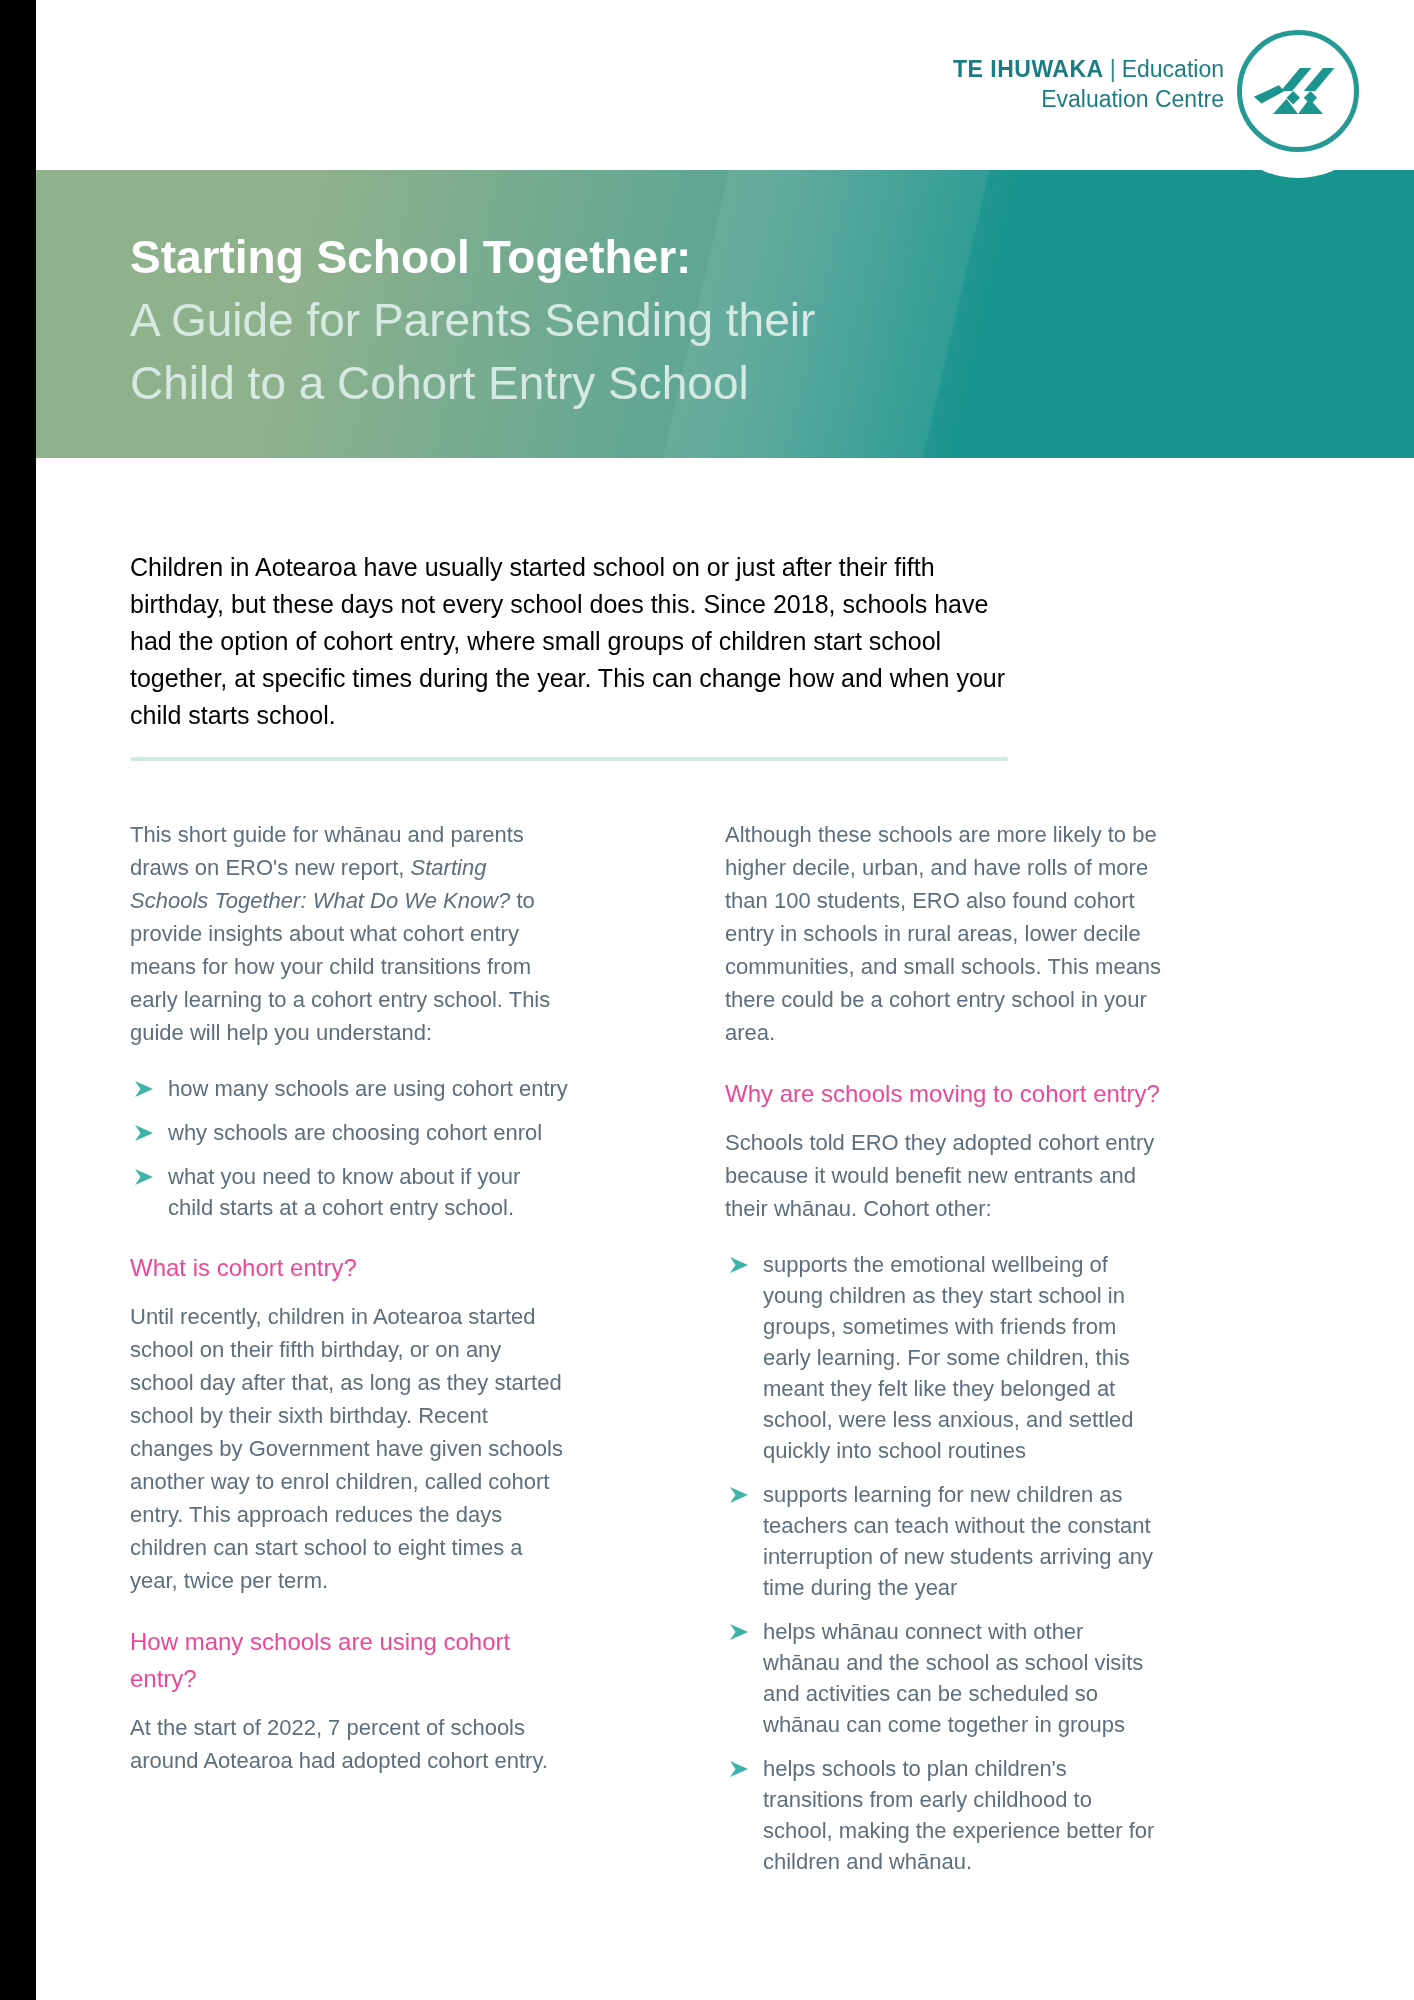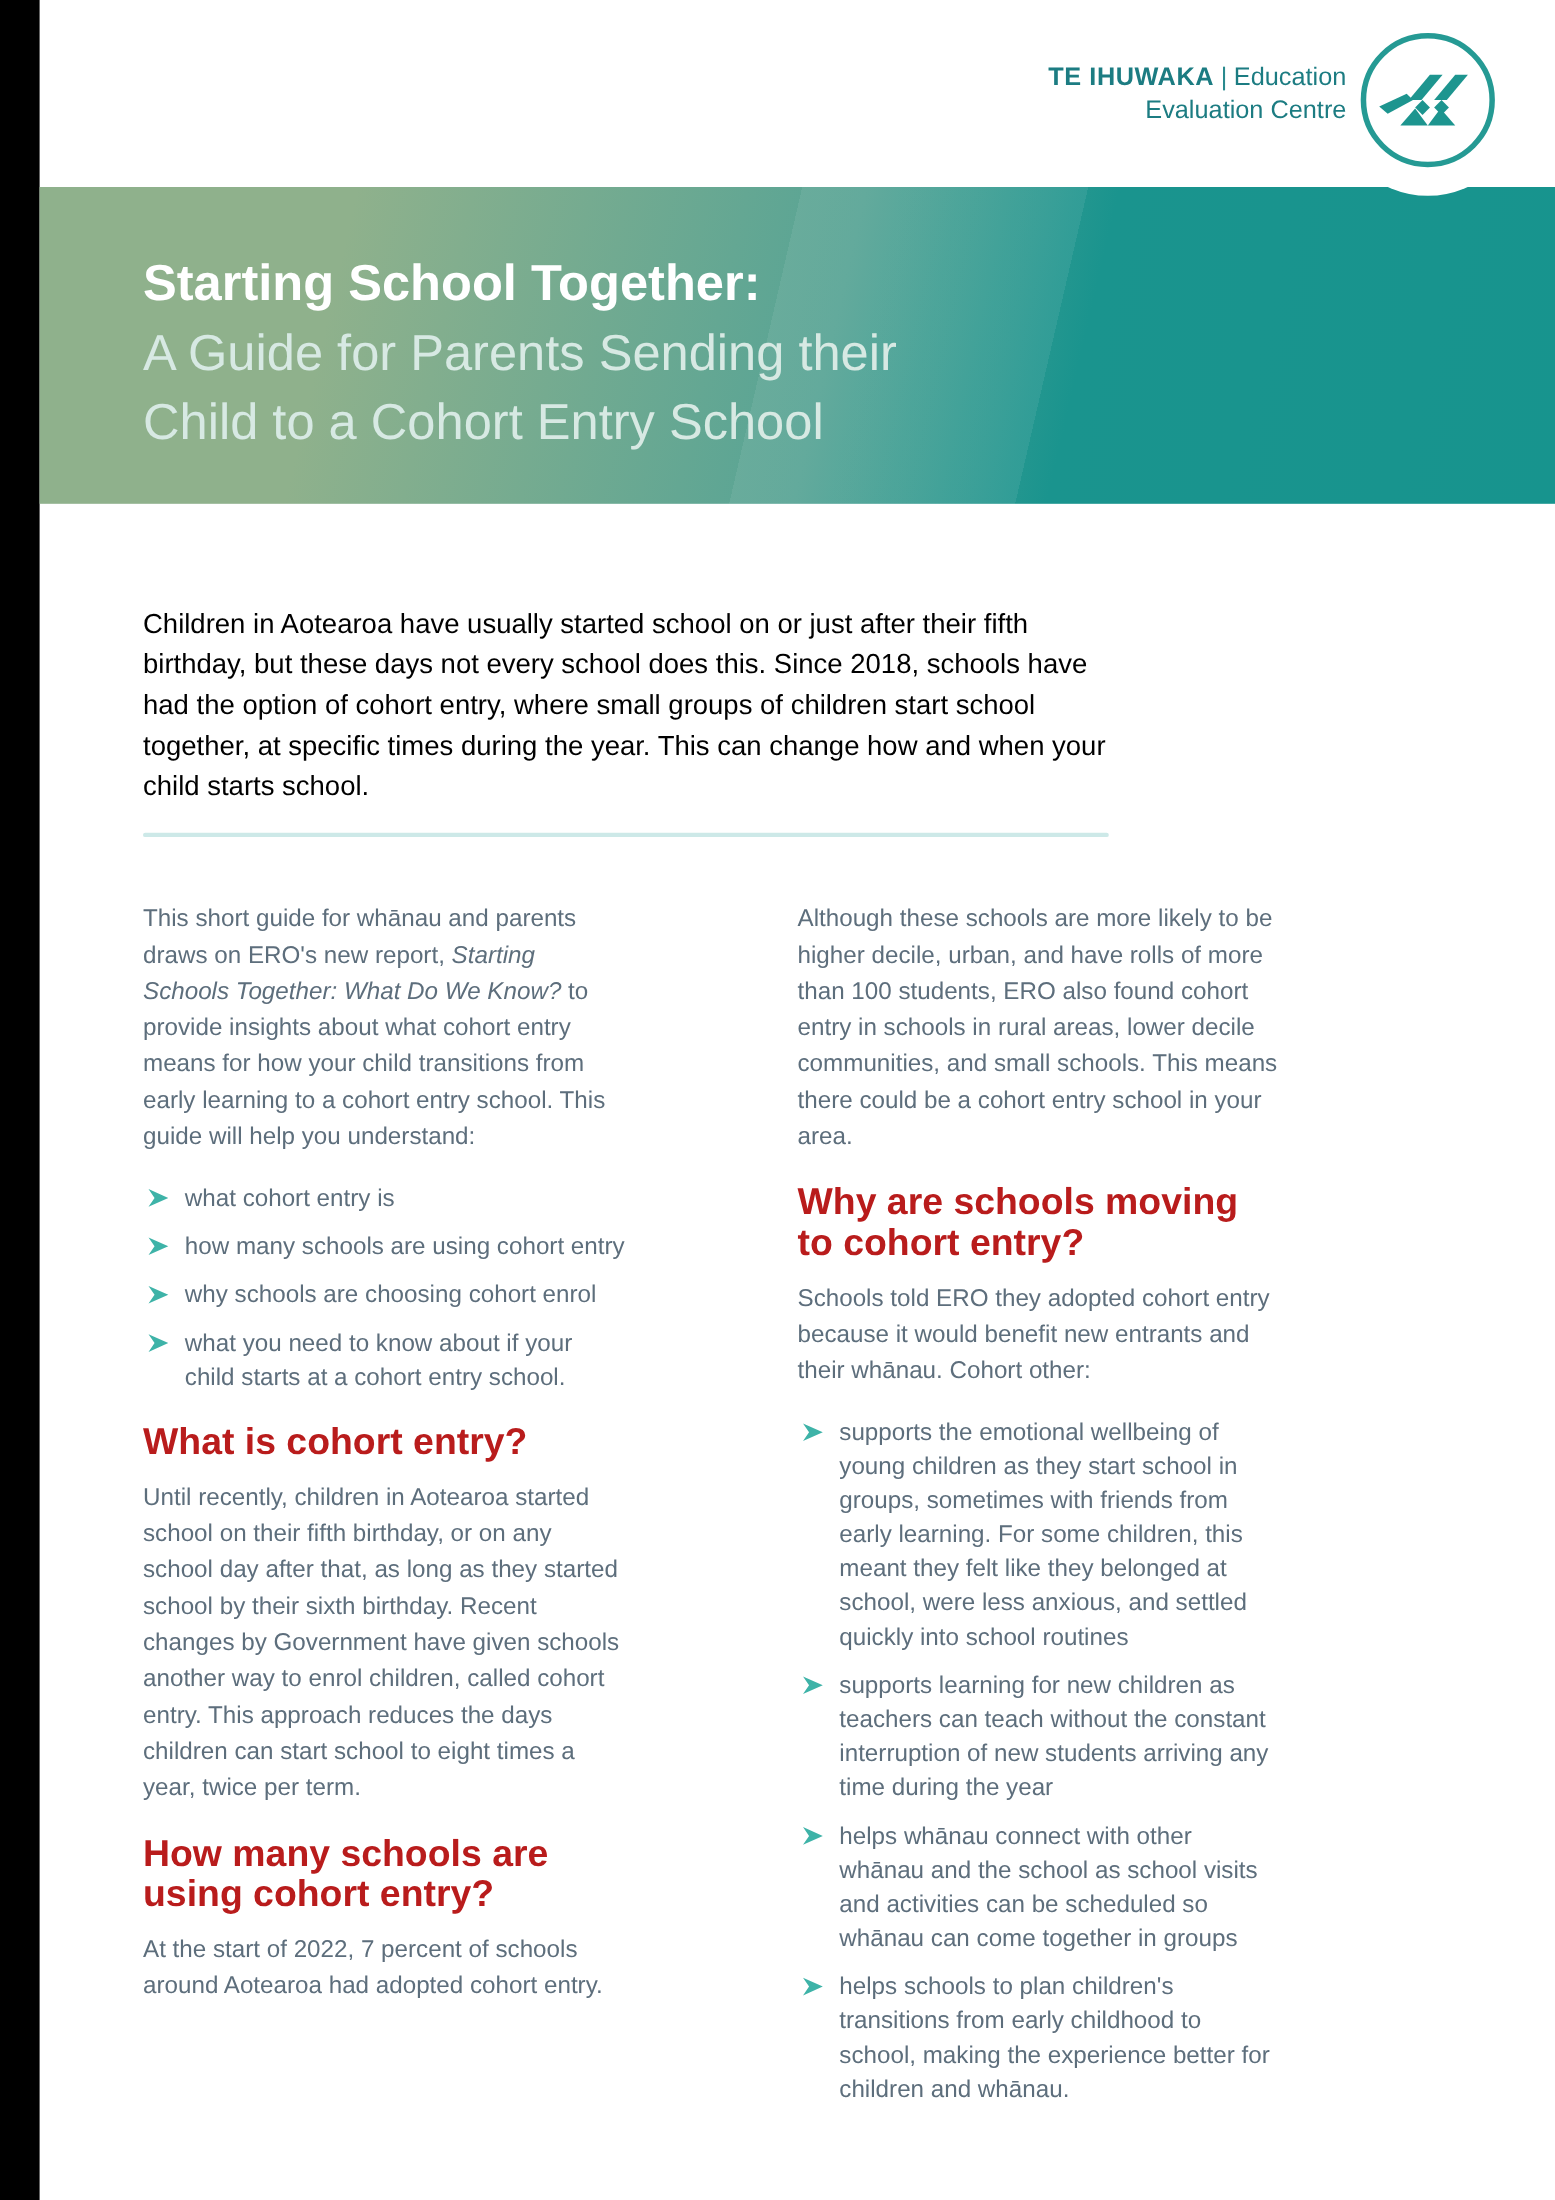--- a/index.html
+++ b/index.html
@@ -50,21 +50,21 @@
 
   
   .columns{
     position:absolute;left:130px;top:818px;width:1035px;
     display:flex;gap:155px;
   }
   .col{width:440px;color:#5d6e7c;font-size:22px;line-height:33px;}
   .col p{margin:0 0 24px 0;}
   .col em{font-style:italic;}
   .col h2{
-    margin:26px 0 14px 0;color:#b91c1c;font-size:34px;line-height:37px;font-weight:bold;
+    margin:26px 0 14px 0;color:#ec4899;font-size:24px;line-height:37px;font-weight:normal;
   }
   .col h2:first-child{margin-top:0;}
   ul.arrow-list{list-style:none;margin:4px 0 10px 0;padding:0;}
   ul.arrow-list li{
     display:flex;align-items:flex-start;margin:0 0 13px 0;line-height:31px;
   }
   .arrow{flex:0 0 auto;width:20px;height:20px;margin:6px 14px 0 4px;}
   .arrow svg{width:20px;height:20px;display:block;}
 </style>
 </head>
@@ -103,28 +103,20 @@
 
   <p class="intro">Children in Aotearoa have usually started school on or just after their fifth birthday, but these days not every school does this. Since 2018, schools have had the option of cohort entry, where small groups of children start school together, at specific times during the year. This can change how and when your child starts school.</p>
 
   <div class="divider"></div>
 
   <div class="columns">
 
     <div class="col">
       <p><span>This short guide for whānau and parents draws on ERO's new report, </span><em>Starting Schools Together: What Do We Know?</em><span> to provide insights about what cohort entry means for how your child transitions from early learning to a cohort entry school. This guide will help you understand:</span></p>
       <ul class="arrow-list">
-        <li>
-            <span class="arrow">
-              <svg viewBox="0 0 20 20">
-                <polygon points="1,2 19,10 1,18 6.5,10" fill="#3eb3a8"></polygon>
-              </svg>
-            </span>
-            <span>what cohort entry is</span>
-          </li>
         <li>
             <span class="arrow">
               <svg viewBox="0 0 20 20">
                 <polygon points="1,2 19,10 1,18 6.5,10" fill="#3eb3a8"></polygon>
               </svg>
             </span>
             <span>how many schools are using cohort entry</span>
           </li>
         <li>
             <span class="arrow">

